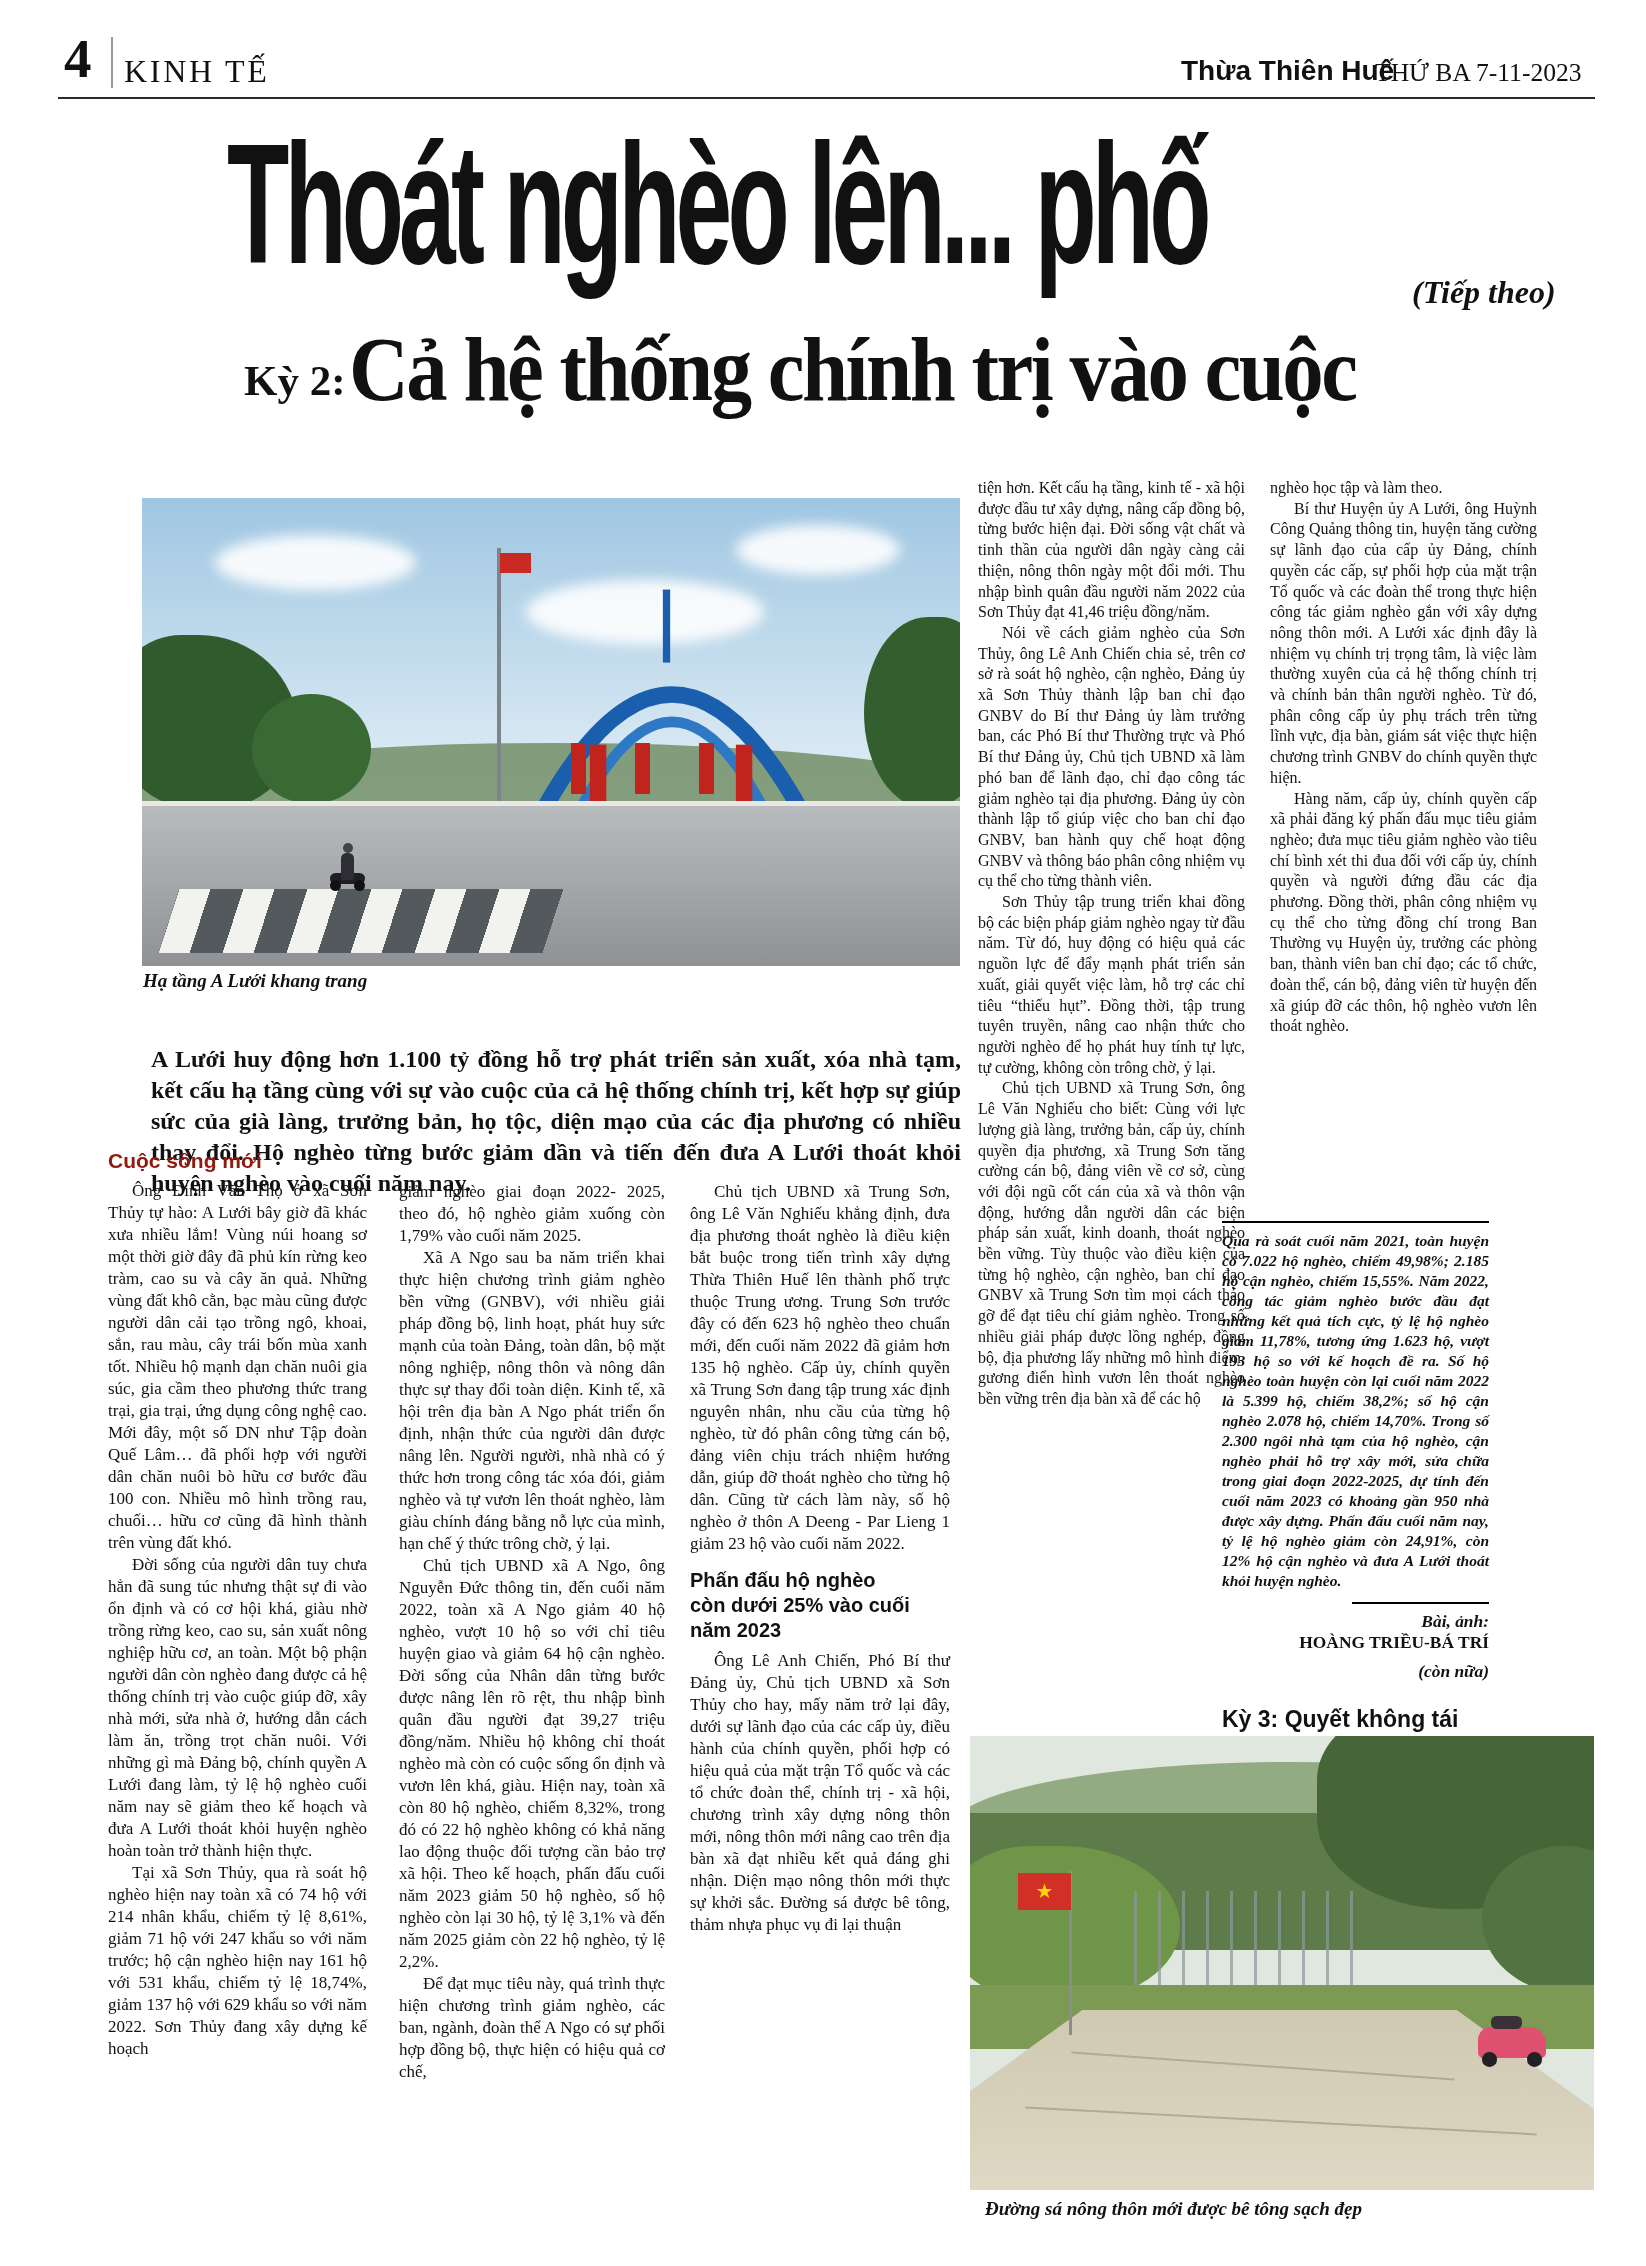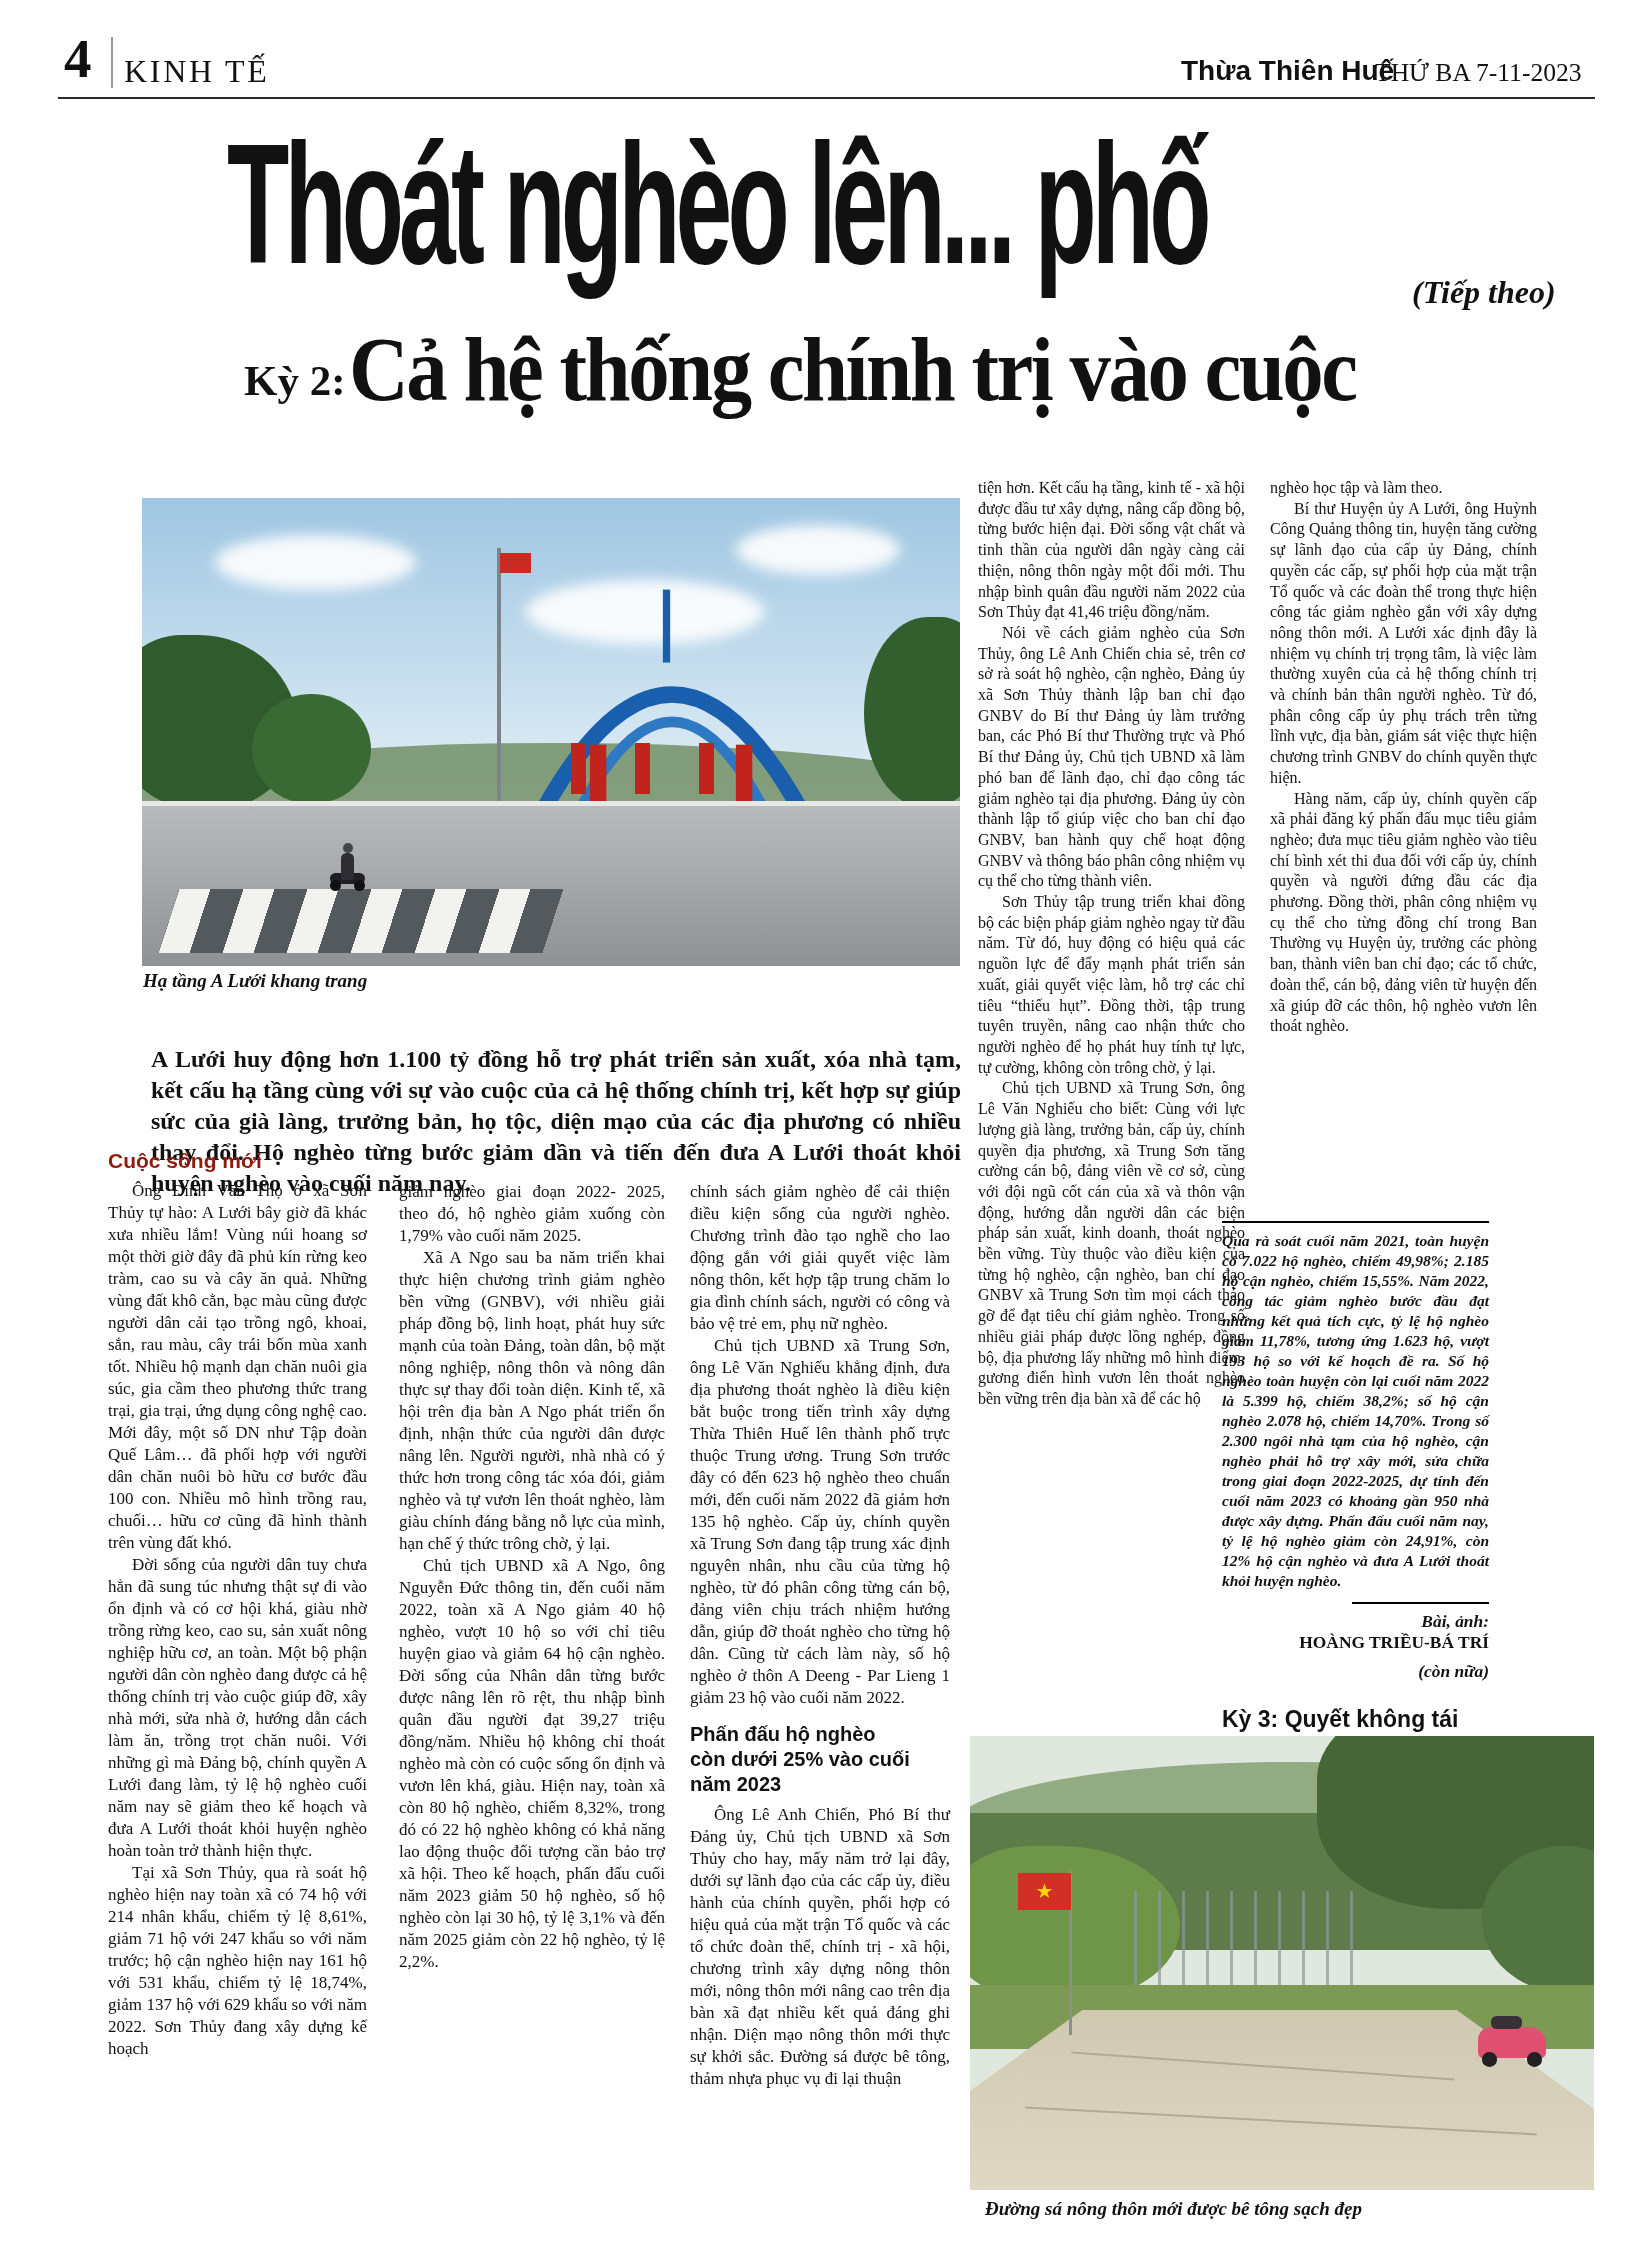--- a/index.html
+++ b/index.html
@@ -138,24 +138,24 @@
     <div class="redhead">Cuộc sống mới</div>
     <p>Ông Đinh Văn Thọ ở xã Sơn Thủy tự hào: A Lưới bây giờ đã khác xưa nhiều lắm! Vùng núi hoang sơ một thời giờ đây đã phủ kín rừng keo tràm, cao su và cây ăn quả. Những vùng đất khô cằn, bạc màu cũng được người dân cải tạo trồng ngô, khoai, sắn, rau màu, cây trái bốn mùa xanh tốt. Nhiều hộ mạnh dạn chăn nuôi gia súc, gia cầm theo phương thức trang trại, gia trại, ứng dụng công nghệ cao. Mới đây, một số DN như Tập đoàn Quế Lâm… đã phối hợp với người dân chăn nuôi bò hữu cơ bước đầu 100 con. Nhiều mô hình trồng rau, chuối… hữu cơ cũng đã hình thành trên vùng đất khó.</p>
     <p>Đời sống của người dân tuy chưa hẳn đã sung túc nhưng thật sự đi vào ổn định và có cơ hội khá, giàu nhờ trồng rừng keo, cao su, sản xuất nông nghiệp hữu cơ, an toàn. Một bộ phận người dân còn nghèo đang được cả hệ thống chính trị vào cuộc giúp đỡ, xây nhà mới, sửa nhà ở, hướng dẫn cách làm ăn, trồng trọt chăn nuôi. Với những gì mà Đảng bộ, chính quyền A Lưới đang làm, tỷ lệ hộ nghèo cuối năm nay sẽ giảm theo kế hoạch và đưa A Lưới thoát khỏi huyện nghèo hoàn toàn trở thành hiện thực.</p>
     <p>Tại xã Sơn Thủy, qua rà soát hộ nghèo hiện nay toàn xã có 74 hộ với 214 nhân khẩu, chiếm tỷ lệ 8,61%, giảm 71 hộ với 247 khẩu so với năm trước; hộ cận nghèo hiện nay 161 hộ với 531 khẩu, chiếm tỷ lệ 18,74%, giảm 137 hộ với 629 khẩu so với năm 2022. Sơn Thủy đang xây dựng kế hoạch</p>
   </div>
 
   <div class="col colB">
     <p class="cont">giảm nghèo giai đoạn 2022- 2025, theo đó, hộ nghèo giảm xuống còn 1,79% vào cuối năm 2025.</p>
     <p>Xã A Ngo sau ba năm triển khai thực hiện chương trình giảm nghèo bền vững (GNBV), với nhiều giải pháp đồng bộ, linh hoạt, phát huy sức mạnh của toàn Đảng, toàn dân, bộ mặt nông nghiệp, nông thôn và nông dân thực sự thay đổi toàn diện. Kinh tế, xã hội trên địa bàn A Ngo phát triển ổn định, nhận thức của người dân được nâng lên. Người người, nhà nhà có ý thức hơn trong công tác xóa đói, giảm nghèo và tự vươn lên thoát nghèo, làm giàu chính đáng bằng nỗ lực của mình, hạn chế ý thức trông chờ, ỷ lại.</p>
     <p>Chủ tịch UBND xã A Ngo, ông Nguyễn Đức thông tin, đến cuối năm 2022, toàn xã A Ngo giảm 40 hộ nghèo, vượt 10 hộ so với chỉ tiêu huyện giao và giảm 64 hộ cận nghèo. Đời sống của Nhân dân từng bước được nâng lên rõ rệt, thu nhập bình quân đầu người đạt 39,27 triệu đồng/năm. Nhiều hộ không chỉ thoát nghèo mà còn có cuộc sống ổn định và vươn lên khá, giàu. Hiện nay, toàn xã còn 80 hộ nghèo, chiếm 8,32%, trong đó có 22 hộ nghèo không có khả năng lao động thuộc đối tượng cần bảo trợ xã hội. Theo kế hoạch, phấn đấu cuối năm 2023 giảm 50 hộ nghèo, số hộ nghèo còn lại 30 hộ, tỷ lệ 3,1% và đến năm 2025 giảm còn 22 hộ nghèo, tỷ lệ 2,2%.</p>
+    <p>Để đạt mục tiêu này, quá trình thực hiện chương trình giảm nghèo, các ban, ngành, đoàn thể A Ngo có sự phối hợp đồng bộ, thực hiện có hiệu quả cơ chế,</p>
   </div>
 
   <div class="col colC">
-    <p class="cont">chính sách giảm nghèo để cải thiện điều kiện sống của người nghèo. Chương trình đào tạo nghề cho lao động gắn với giải quyết việc làm nông thôn, kết hợp tập trung chăm lo gia đình chính sách, người có công và bảo vệ trẻ em, phụ nữ nghèo.</p>
     <p>Chủ tịch UBND xã Trung Sơn, ông Lê Văn Nghiếu khẳng định, đưa địa phương thoát nghèo là điều kiện bắt buộc trong tiến trình xây dựng Thừa Thiên Huế lên thành phố trực thuộc Trung ương. Trung Sơn trước đây có đến 623 hộ nghèo theo chuẩn mới, đến cuối năm 2022 đã giảm hơn 135 hộ nghèo. Cấp ủy, chính quyền xã Trung Sơn đang tập trung xác định nguyên nhân, nhu cầu của từng hộ nghèo, từ đó phân công từng cán bộ, đảng viên chịu trách nhiệm hướng dẫn, giúp đỡ thoát nghèo cho từng hộ dân. Cũng từ cách làm này, số hộ nghèo ở thôn A Deeng - Par Lieng 1 giảm 23 hộ vào cuối năm 2022.</p>
     <div class="subsec">
       <div>Phấn đấu hộ nghèo</div>
       <div>còn dưới 25% vào cuối năm 2023</div>
     </div>
     <p>Ông Lê Anh Chiến, Phó Bí thư Đảng ủy, Chủ tịch UBND xã Sơn Thủy cho hay, mấy năm trở lại đây, dưới sự lãnh đạo của các cấp ủy, điều hành của chính quyền, phối hợp có hiệu quả của mặt trận Tổ quốc và các tổ chức đoàn thể, chính trị - xã hội, chương trình xây dựng nông thôn mới, nông thôn mới nâng cao trên địa bàn xã đạt nhiều kết quả đáng ghi nhận. Diện mạo nông thôn mới thực sự khởi sắc. Đường sá được bê tông, thảm nhựa phục vụ đi lại thuận</p>
   </div>
 
   <div class="col colD">
     <p class="cont">tiện hơn. Kết cấu hạ tầng, kinh tế - xã hội được đầu tư xây dựng, nâng cấp đồng bộ, từng bước hiện đại. Đời sống vật chất và tinh thần của người dân ngày càng cải thiện, nông thôn ngày một đổi mới. Thu nhập bình quân đầu người năm 2022 của Sơn Thủy đạt 41,46 triệu đồng/năm.</p>

